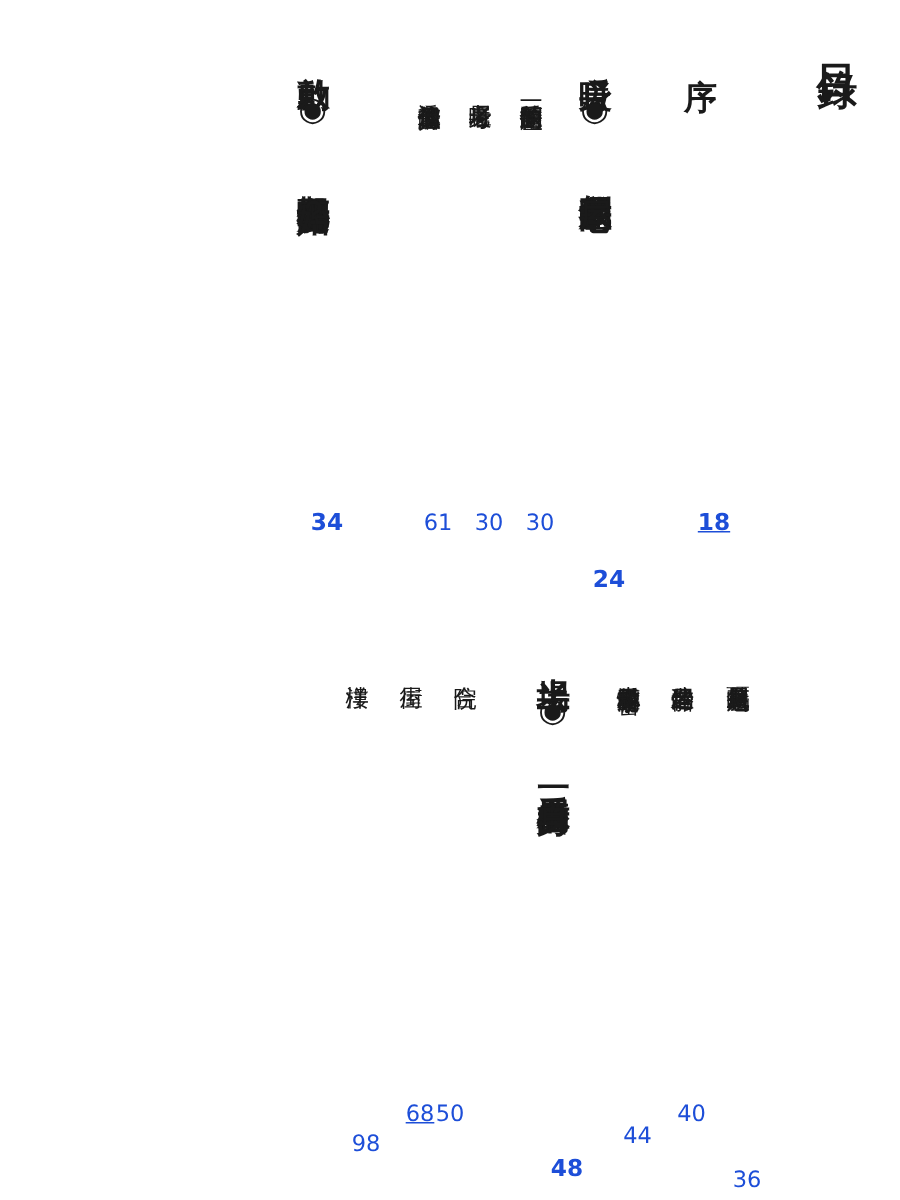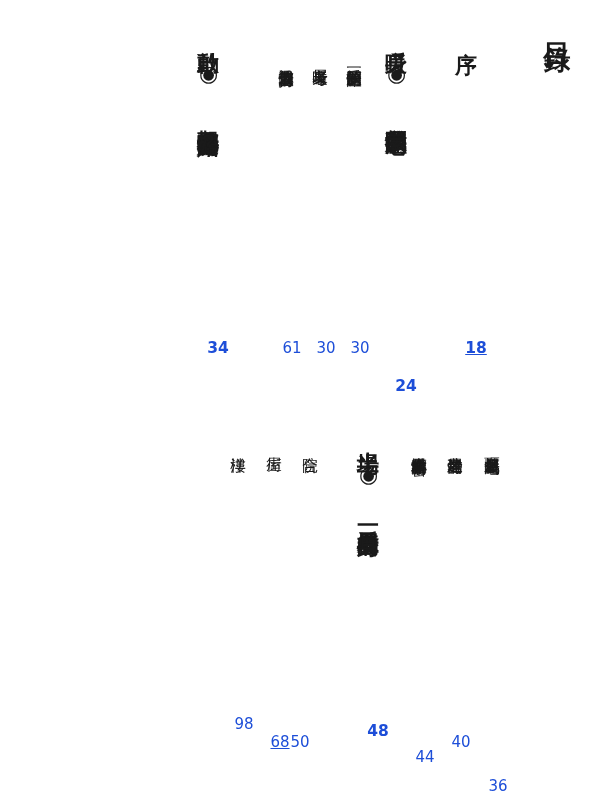--- a/index.html
+++ b/index.html
@@ -87,24 +87,24 @@
   <div class="vcol entry-sub" style="right:100px; top:445px;">有斜屋頂就是老屋嗎？</div>
   <div class="pnum" style="right:84px; top:733px; width:36px;margin-top:44px;">36</div>
 
   <div class="vcol entry-sub" style="right:137px; top:445px;">建造老屋的骨骼</div>
   <div class="pnum" style="right:121px; top:733px; width:36px;">40</div>
 
   <div class="vcol entry-sub" style="right:173px; top:445px;">來看懂材料透露的小秘密</div>
   <div class="pnum" style="right:157px; top:733px; width:36px;margin-top:15px;">44</div>
 
   <div class="vcol heading" style="right:220px; top:434px;">上半場 ◉ 看一棟老屋的出身</div>
-  <div class="pnum bold" style="right:202px; top:722px; width:40px;text-align:center;">48</div>
+  <div class="pnum bold" style="right:202px; top:770px; width:40px;text-align:center;">48</div>
 
   <div class="vcol entry-sub" style="right:282px; top:445px;">合院</div>
   <div class="pnum" style="right:282px; top:733px; width:36px;">50</div>
 
   <div class="vcol entry-sub" style="right:318px; top:445px;">街屋</div>
   <div class="pnum" style="right:302px; top:733px; width:36px;text-decoration:underline;">68</div>
 
   <div class="vcol entry-sub" style="right:354px; top:445px;">洋樓</div>
-  <div class="pnum" style="right:338px; top:715px; width:36px;">98</div>
+  <div class="pnum" style="right:338px; top:753px; width:36px;">98</div>
 
 </div>
 
 </body></html>

